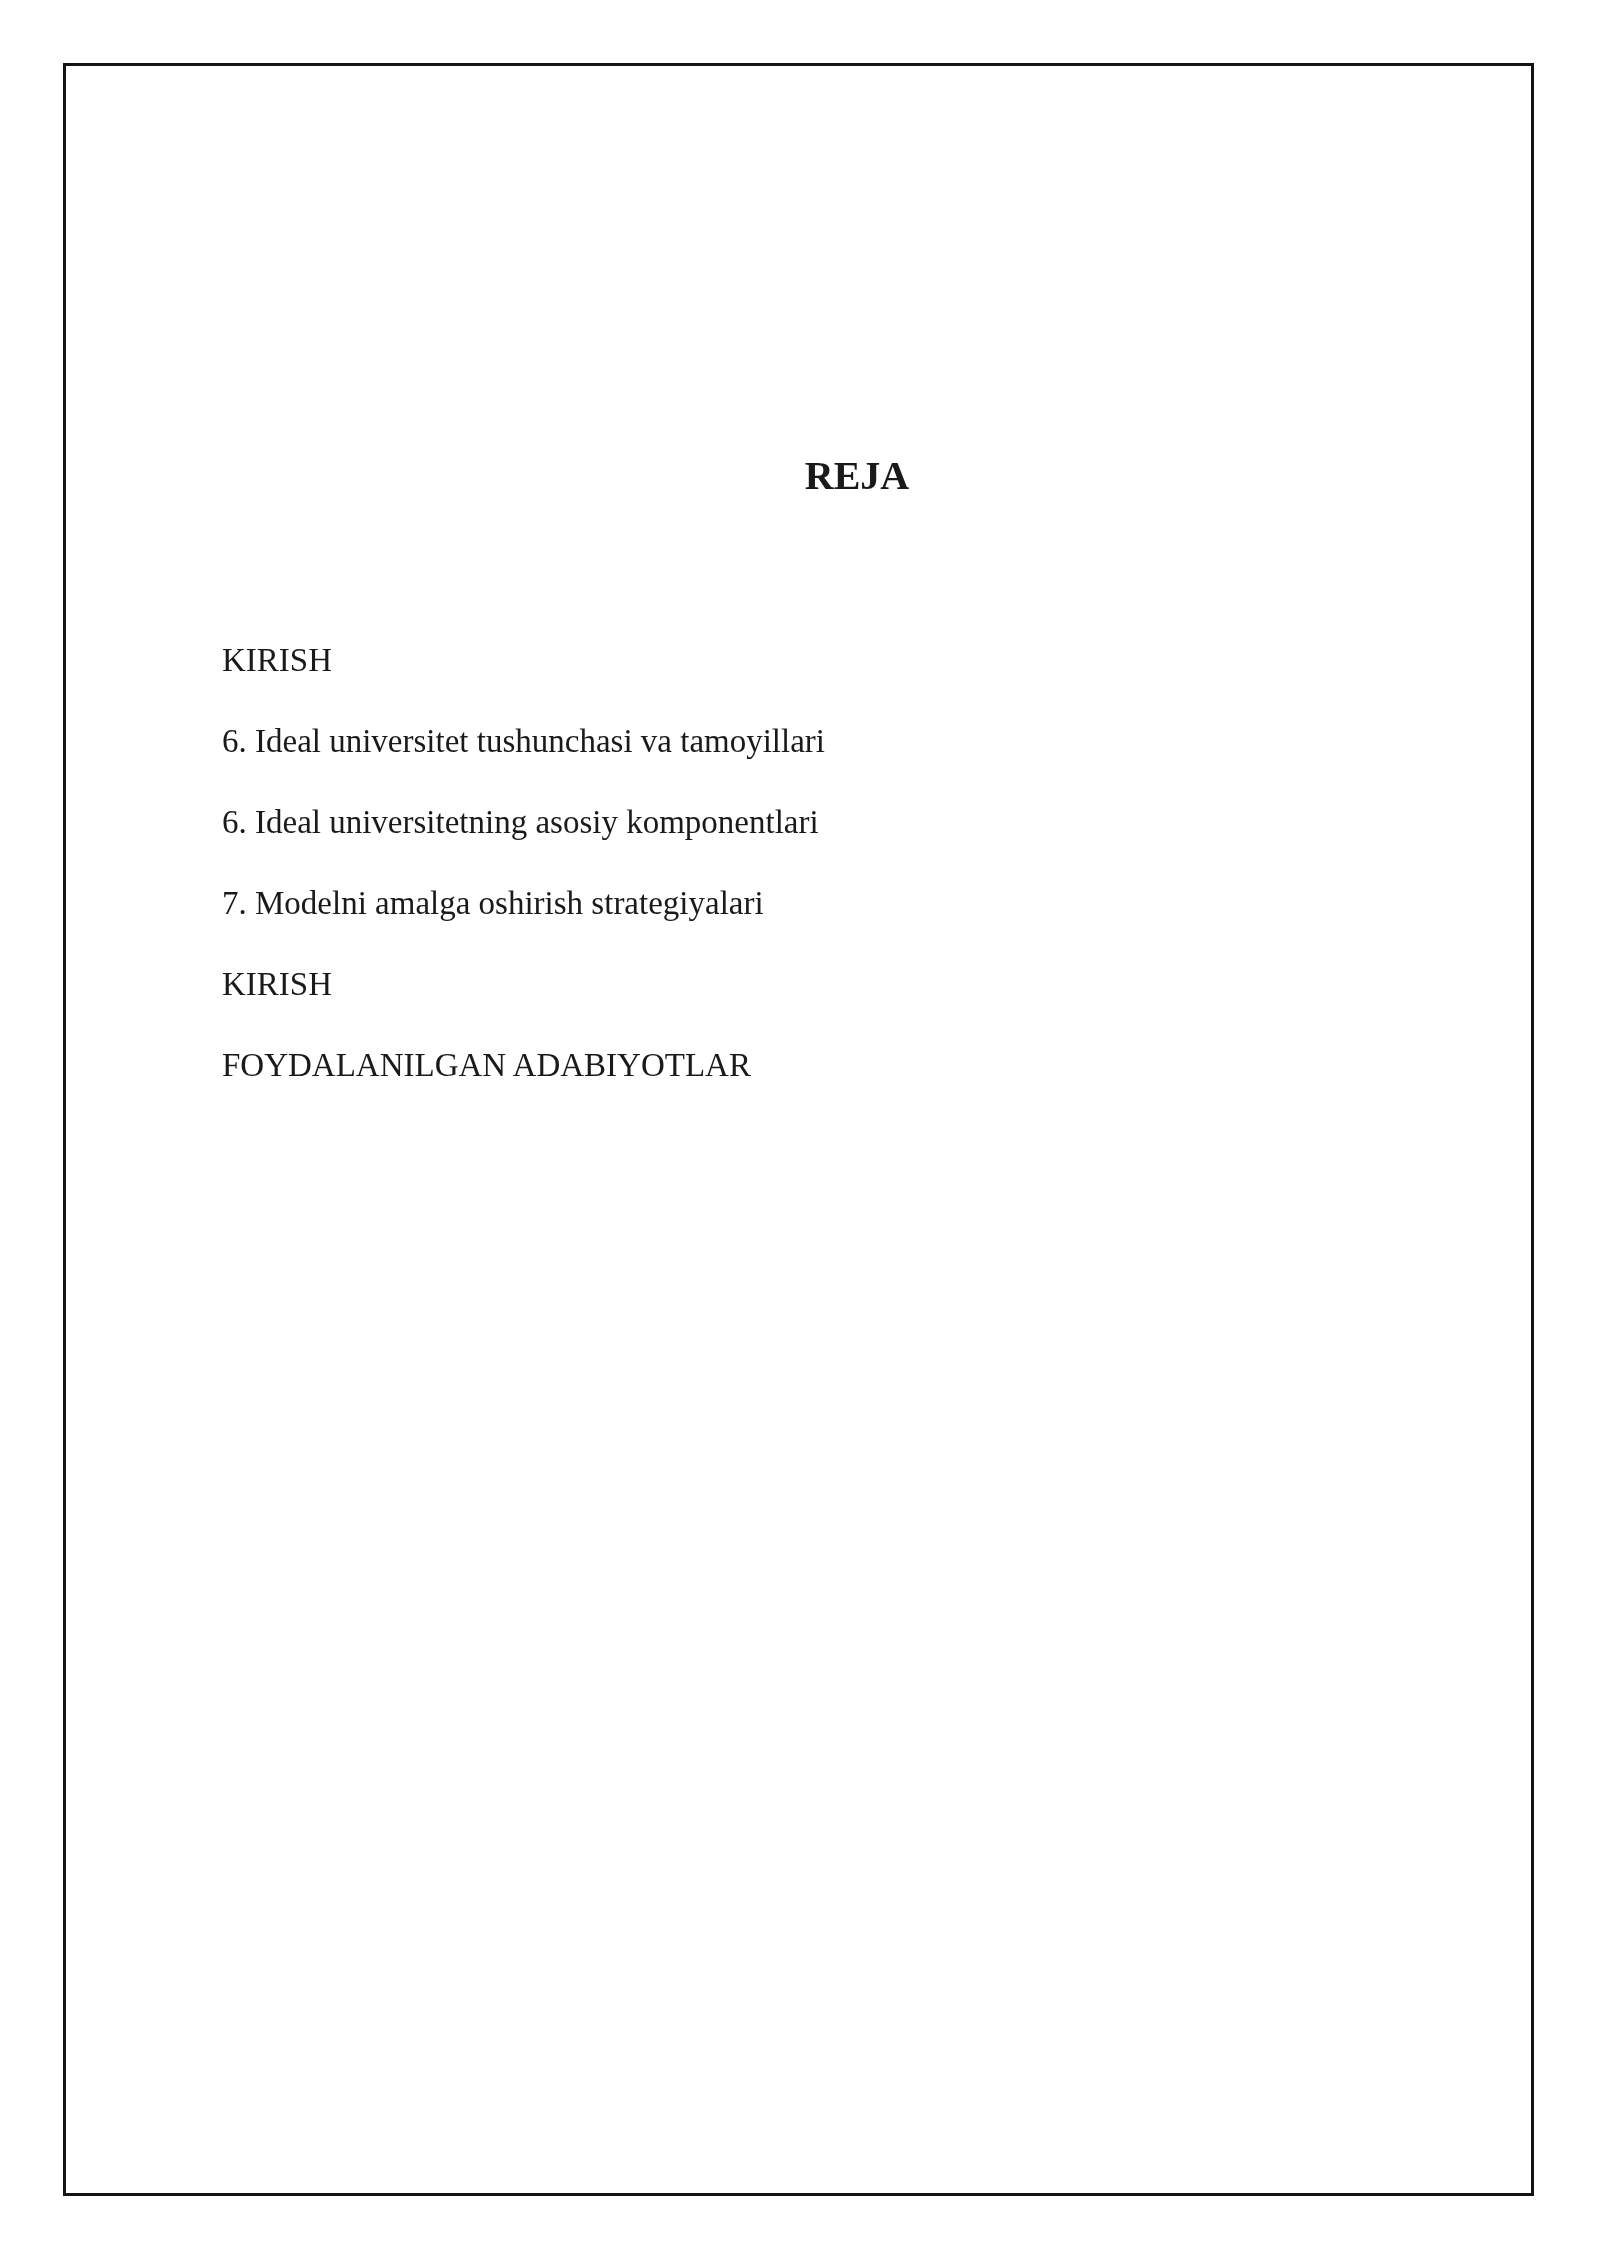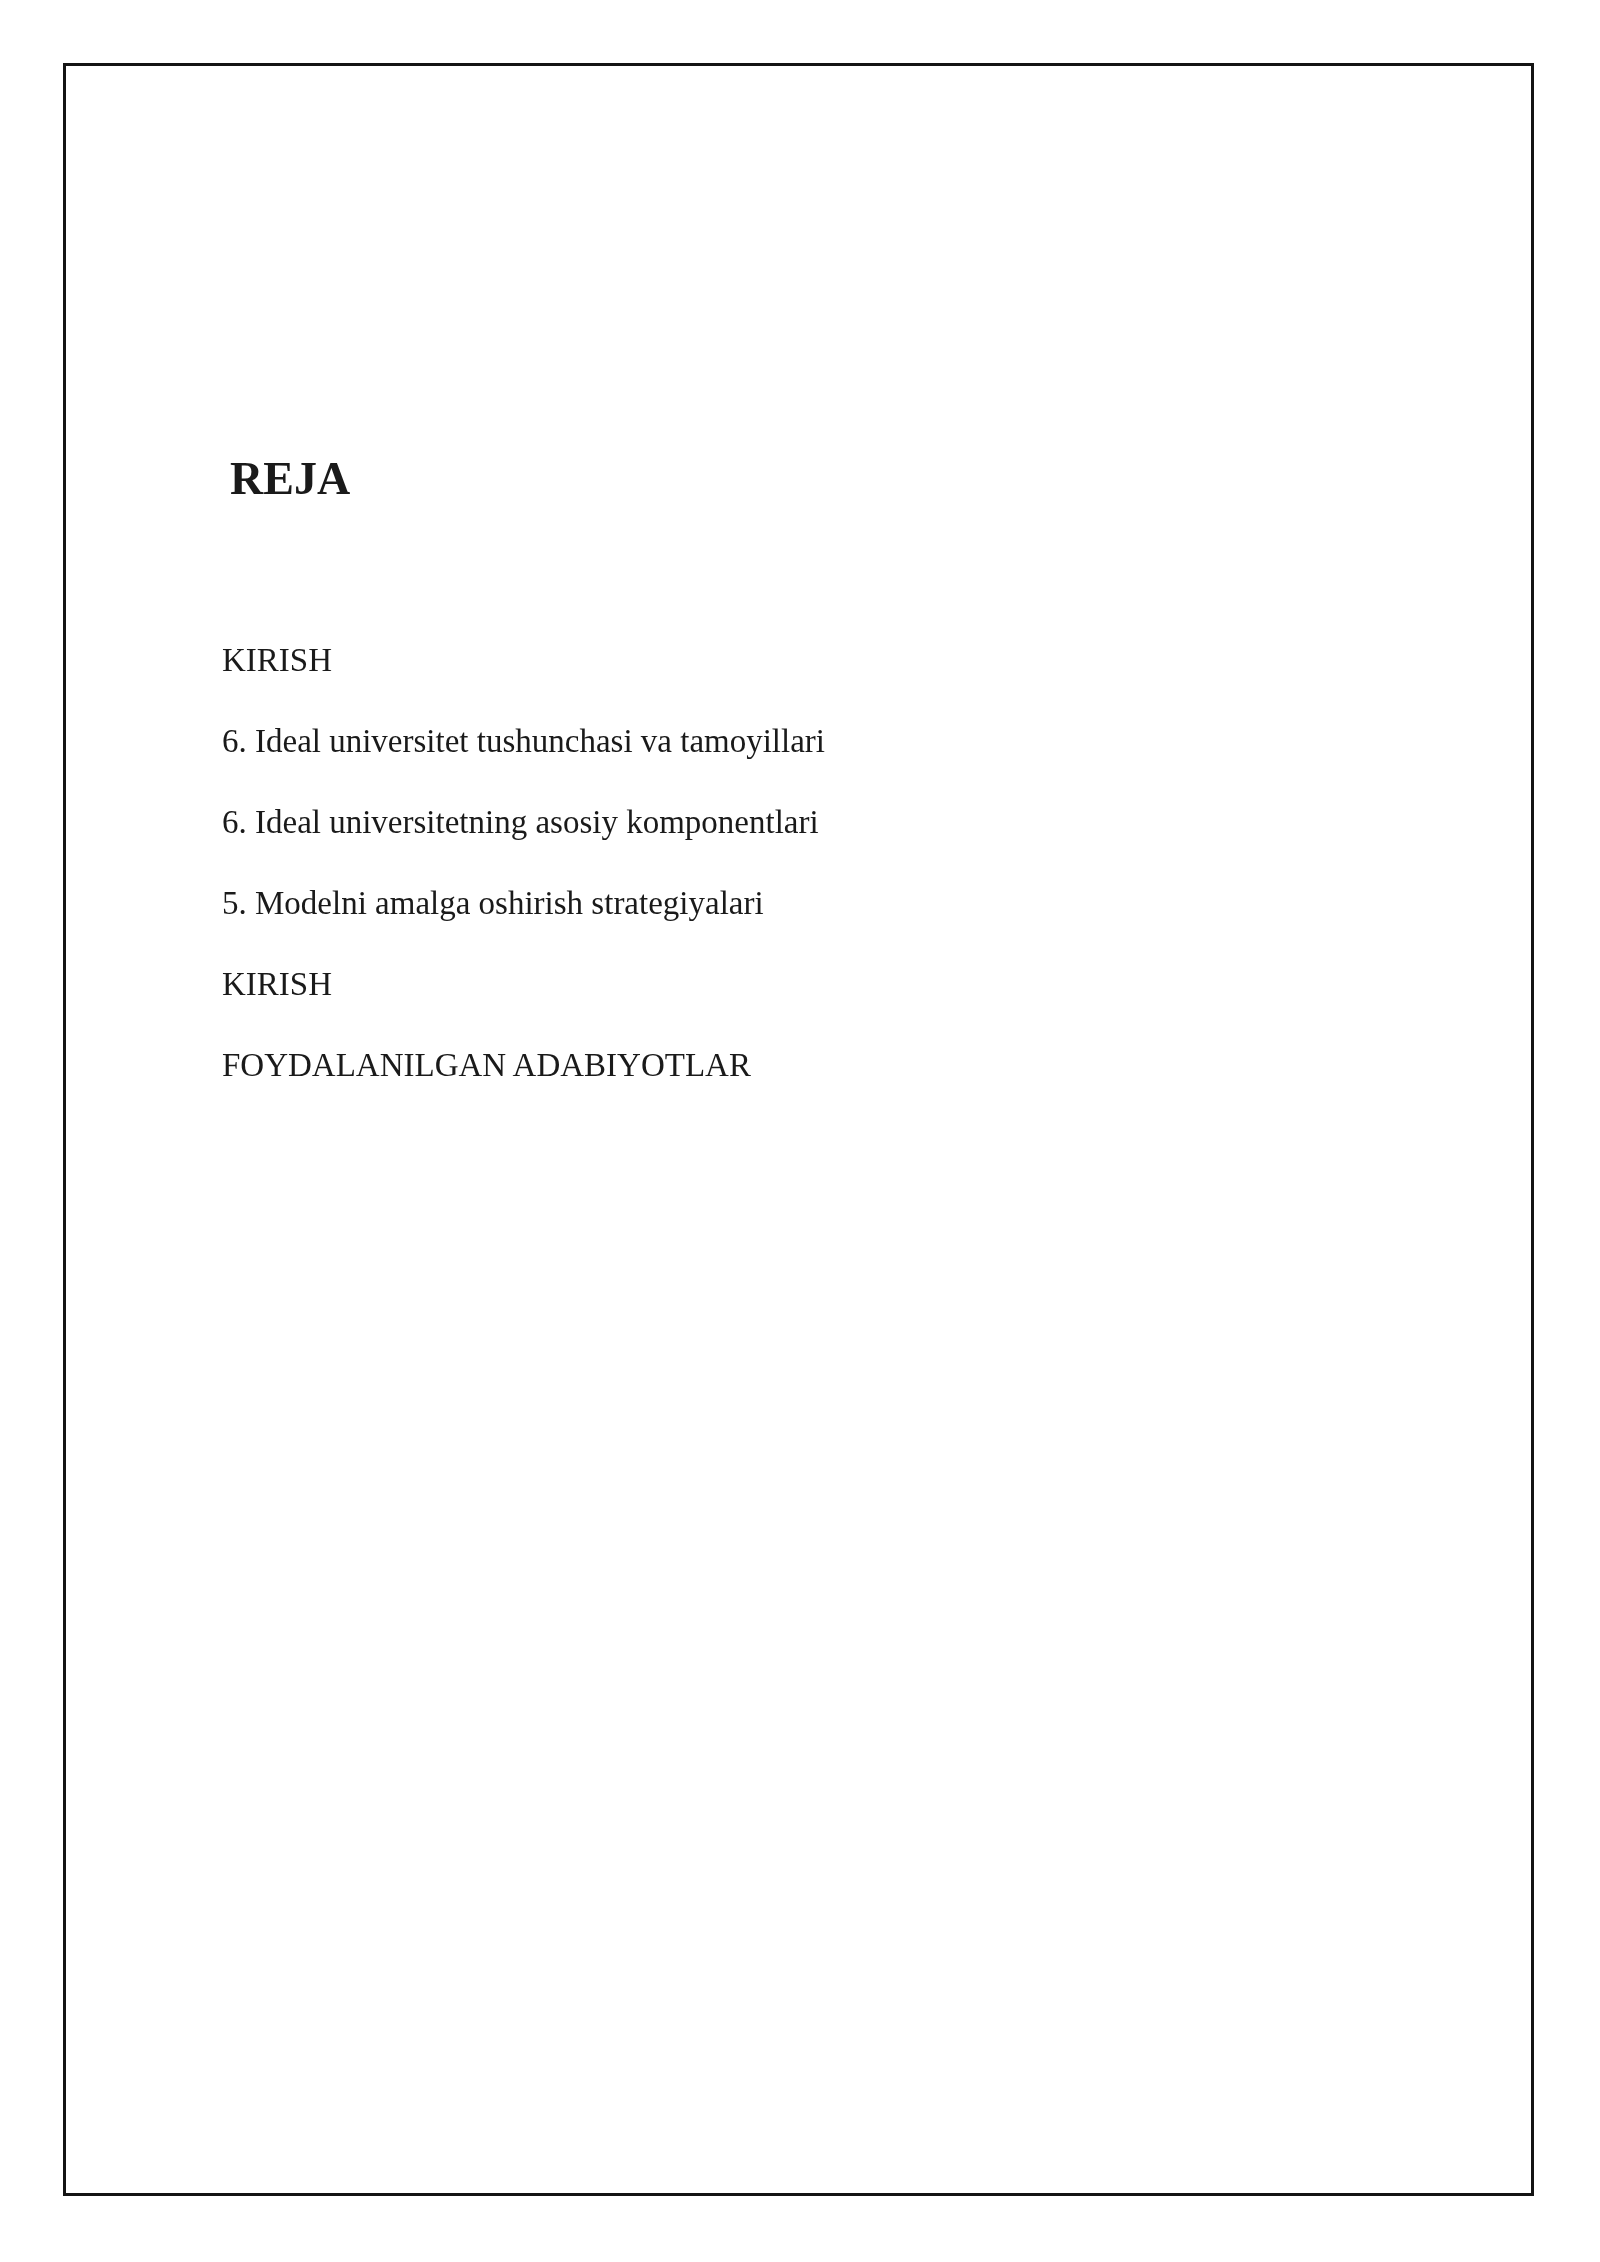--- a/index.html
+++ b/index.html
@@ -24,22 +24,22 @@
     border: 3px solid #141414;
     box-sizing: border-box;
     background: #ffffff;
   }
   .doc-title {
     position: absolute;
     left: 230px;
     top: 456px;
     width: 1254px;
     margin: 0;
-    text-align: left;
-    font-size: 46px;
+    text-align: center;
+    font-size: 40px;
     font-weight: bold;
     line-height: 1;
     color: #1a1a1a;
   }
   .outline-item {
     position: absolute;
     left: 222px;
     margin: 0;
     font-size: 33px;
     line-height: 1;
@@ -59,17 +59,17 @@
 <div class="page-border"></div>
 
 <h1 class="doc-title">REJA</h1>
 
 <p class="outline-item i0">KIRISH</p>
 
 <p class="outline-item i1">6. Ideal universitet tushunchasi va tamoyillari</p>
 
 <p class="outline-item i2">6. Ideal universitetning asosiy komponentlari</p>
 
-<p class="outline-item i3">5. Modelni amalga oshirish strategiyalari</p>
+<p class="outline-item i3">7. Modelni amalga oshirish strategiyalari</p>
 
 <p class="outline-item i4">KIRISH</p>
 
 <p class="outline-item i5">FOYDALANILGAN ADABIYOTLAR</p>
 
 </body></html>

